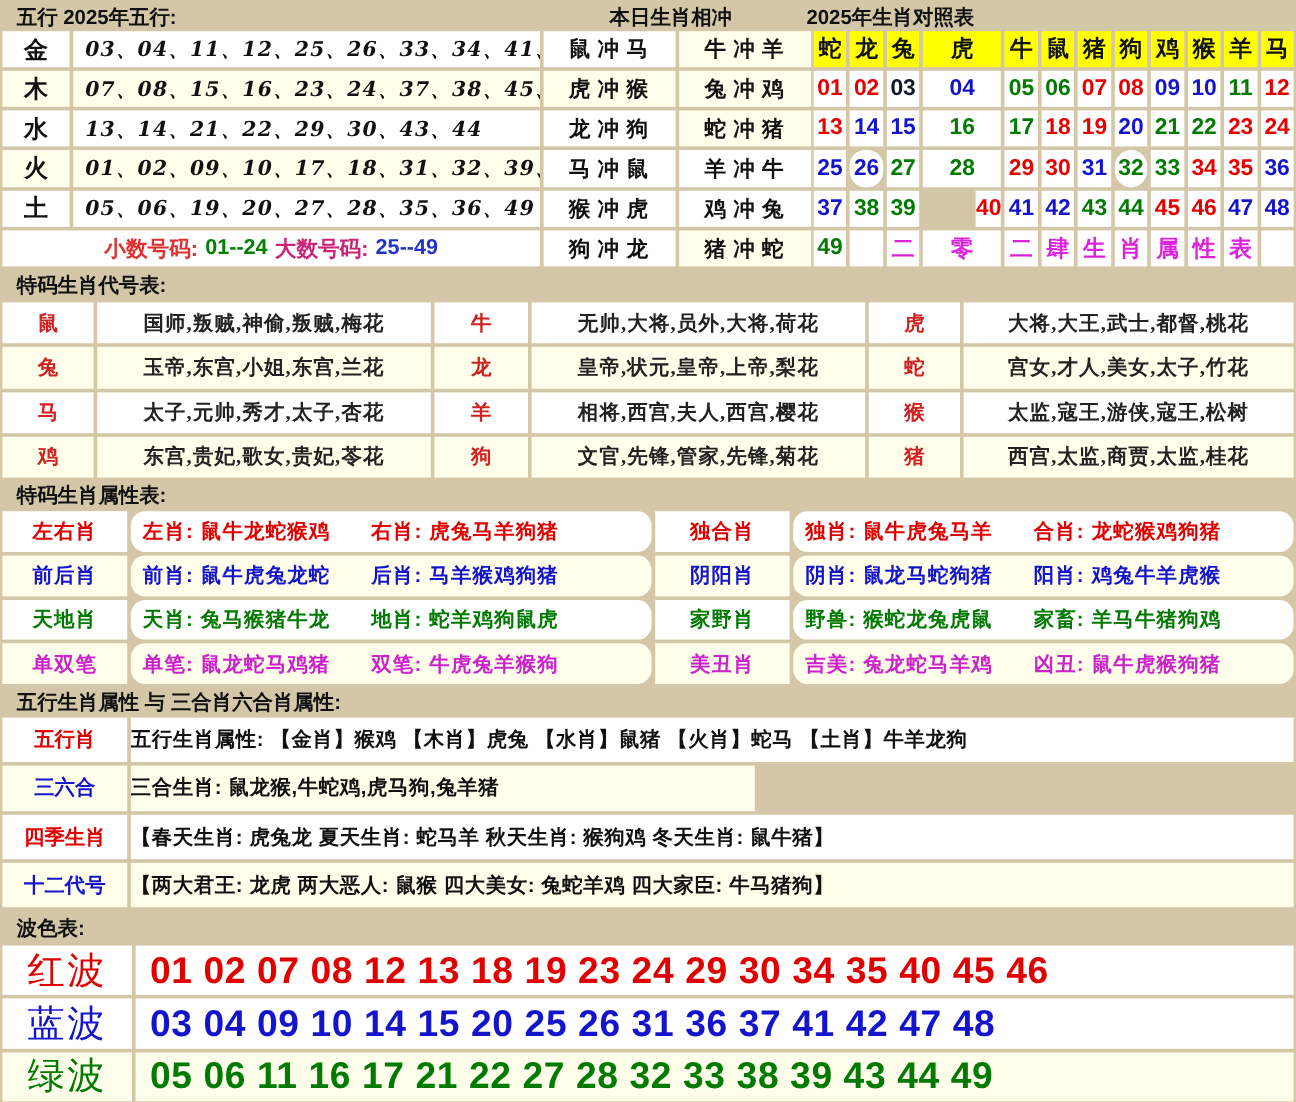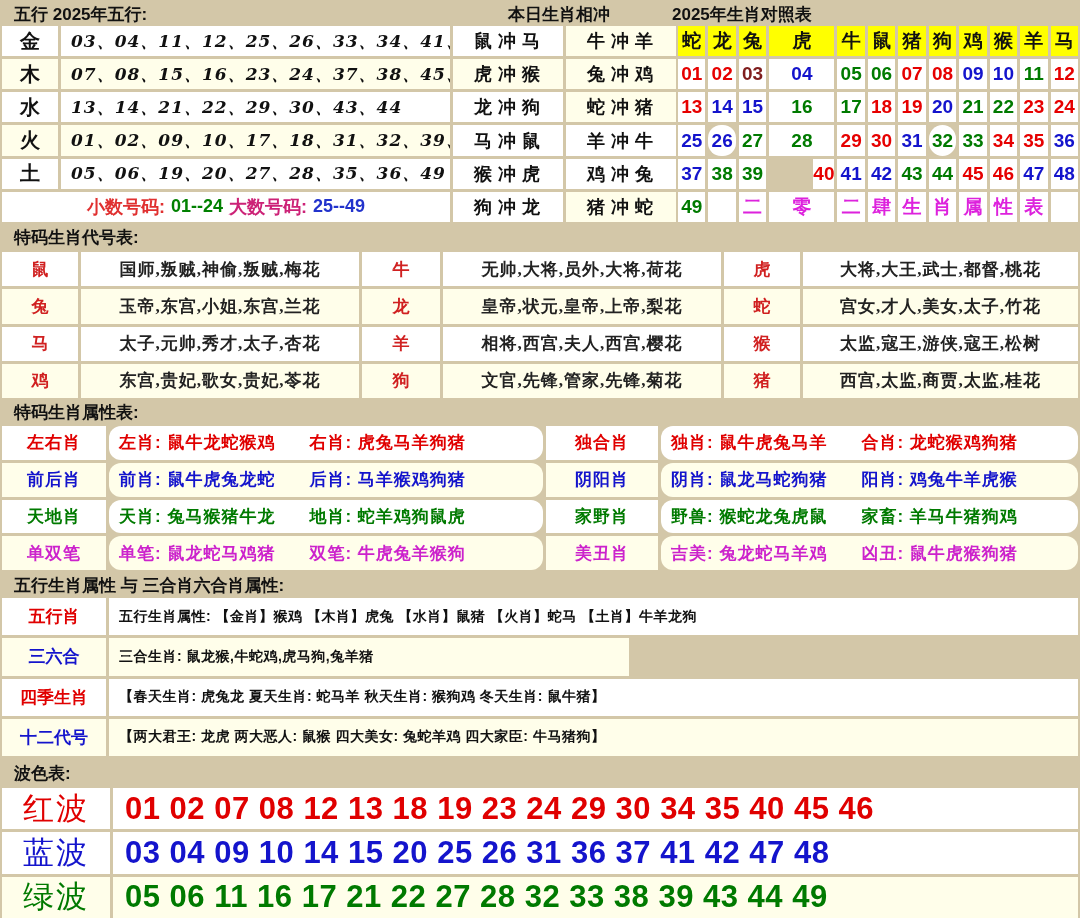--- a/index.html
+++ b/index.html
@@ -61,21 +61,21 @@
   .attr-label { font-weight:bold; font-size:17px; letter-spacing:1px; }
   .attr-content { justify-content:flex-start; gap:34px; padding-left:10px;
     font-weight:bold; font-size:17px; letter-spacing:1px; white-space:nowrap;border-radius:12px; }
   .t-red { color:#e00000; } .t-blue { color:#1414cc; }
   .t-green { color:#007a00; } .t-magenta { color:#cc22cc; }
 
   
   #wuxing-attr-table { left:2px; top:598px; width:1076px; height:158px;
     grid-template-columns:104px 1fr; grid-template-rows:repeat(4,1fr); }
   .wa-label { font-weight:bold; font-size:17px; }
-  .wa-content { justify-content:flex-start; padding-left:10px; font-weight:bold; font-size:14px;
+  .wa-content { justify-content:flex-start; font-weight:bold; font-size:17px;
     color:#111; white-space:nowrap; letter-spacing:0.5px; }
   .wa-split { display:grid; grid-template-columns:520px 1fr; gap:3px; background:#d3c7a8; }
 
   
   #wave-table { left:2px; top:788px; width:1076px; height:130px;
     grid-template-columns:108px 1fr; grid-template-rows:repeat(3,1fr); }
   .wave-label { font-size:31px; font-family:"Liberation Serif",serif; letter-spacing:2px; }
   .wave-nums { justify-content:flex-start; padding-left:12px; font-weight:bold; font-size:31px;
     letter-spacing:0.5px; white-space:nowrap; }
 </style>
@@ -128,21 +128,21 @@
     <div class="zcell zhead">牛</div>
     <div class="zcell zhead">鼠</div>
     <div class="zcell zhead">猪</div>
     <div class="zcell zhead">狗</div>
     <div class="zcell zhead">鸡</div>
     <div class="zcell zhead">猴</div>
     <div class="zcell zhead">羊</div>
     <div class="zcell zhead">马</div>
     <div class="zcell znum" style="color: rgb(230, 0, 0);">01</div>
     <div class="zcell znum" style="color: rgb(230, 0, 0);">02</div>
-    <div class="zcell znum" style="color: #7f1d1d;">03</div>
+    <div class="zcell znum" style="color: #0f172a;">03</div>
     <div class="zcell znum" style="color: rgb(20, 20, 204);">04</div>
     <div class="zcell znum" style="color: rgb(0, 122, 0);">05</div>
     <div class="zcell znum" style="color: rgb(0, 122, 0);">06</div>
     <div class="zcell znum" style="color: rgb(230, 0, 0);">07</div>
     <div class="zcell znum" style="color: rgb(230, 0, 0);">08</div>
     <div class="zcell znum" style="color: rgb(20, 20, 204);">09</div>
     <div class="zcell znum" style="color: rgb(20, 20, 204);">10</div>
     <div class="zcell znum" style="color: rgb(0, 122, 0);">11</div>
     <div class="zcell znum" style="color: rgb(230, 0, 0);">12</div>
     <div class="zcell znum" style="color: rgb(230, 0, 0);">13</div>

